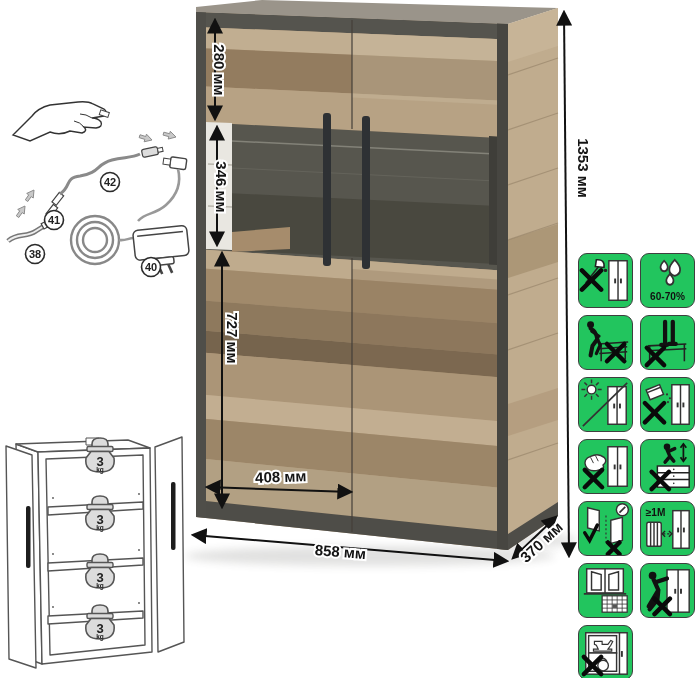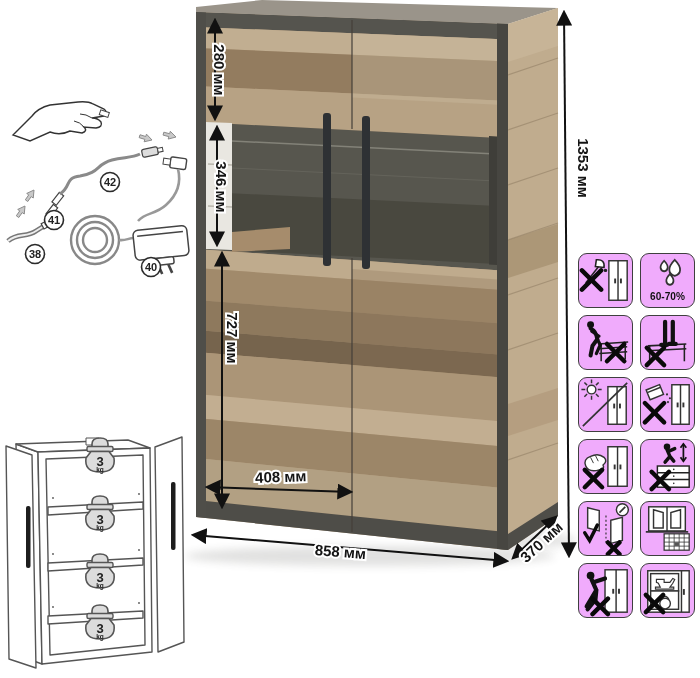--- a/index.html
+++ b/index.html
@@ -8,21 +8,21 @@
   .main-svg{position:absolute;left:0;top:0;}
   .dim{font-family:"Liberation Sans",sans-serif;font-weight:bold;font-size:15px;
        fill:#141414;stroke:#ffffff;stroke-width:4px;paint-order:stroke;text-anchor:middle;}
   .callout-num{font-family:"Liberation Sans",sans-serif;font-weight:bold;font-size:11px;
        fill:#222;text-anchor:middle;}
   .wv{font-family:"Liberation Sans",sans-serif;font-weight:bold;font-size:13px;fill:#222;text-anchor:middle;}
   .wu{font-family:"Liberation Sans",sans-serif;font-weight:bold;font-size:6.5px;fill:#222;text-anchor:middle;}
   .icon-grid{position:absolute;left:578px;top:253px;display:grid;
              grid-template-columns:55px 55px;grid-auto-rows:55px;gap:7px;}
   .care-icon{width:55px;height:55px;border:1.7px solid #3f3f3f;border-radius:9px;
-             background:#f0abfc;box-sizing:border-box;}
+             background:#22c55e;box-sizing:border-box;}
   .care-icon svg{display:block;width:100%;height:100%;}
   .icon-label{font-family:"Liberation Sans",sans-serif;font-weight:bold;fill:#111;}
 </style>
 </head>
 <body>
 
 <div class="sheet">
 
 <svg class="main-svg" width="700" height="678" viewBox="0 0 700 678">
   <defs>
@@ -386,20 +386,41 @@
           <path d="M6,32 L11,40 L19,24" stroke="#0a0a0a" stroke-width="3.6" fill="none" stroke-linecap="round"></path>
           <g stroke="#0a0a0a" stroke-width="4.6" stroke-linecap="round">
             <line x1="30" y1="42" x2="42" y2="54"></line>
             <line x1="42" y1="42" x2="30" y2="54"></line>
           </g>
         </svg>
       </div>
       <div class="care-icon">
         <svg viewBox="0 0 55 55">
           <g stroke="#333" fill="#fff" stroke-width="1.5">
+            <rect x="6" y="21" width="15" height="25" rx="2"></rect>
+            <line x1="10" y1="21" x2="10" y2="46"></line>
+            <line x1="13.5" y1="21" x2="13.5" y2="46"></line>
+            <line x1="17" y1="21" x2="17" y2="46"></line>
+          </g>
+          <g stroke="#333" fill="#fff" stroke-width="1.5">
+            <rect x="33" y="9" width="17" height="39"></rect>
+            <line x1="41.5" y1="9" x2="41.5" y2="48"></line>
+            <line x1="38.5" y1="26.55" x2="38.5" y2="31.55" stroke-width="2"></line>
+            <line x1="44.5" y1="26.55" x2="44.5" y2="31.55" stroke-width="2"></line>
+          </g>
+          <g stroke="#222" stroke-width="1.4" fill="none">
+            <line x1="23" y1="33" x2="31" y2="33" stroke-dasharray="2.2,2"></line>
+            <path d="M25,30 L22,33 L25,36 M29,30 L32,33 L29,36"></path>
+          </g>
+          <text class="icon-label" x="5" y="15" font-size="10.5" text-anchor="start">≥1M</text>
+        </svg>
+      </div>
+      <div class="care-icon">
+        <svg viewBox="0 0 55 55">
+          <g stroke="#333" fill="#fff" stroke-width="1.5">
             <rect x="8" y="5" width="38" height="25"></rect>
             <line x1="27" y1="5" x2="27" y2="30"></line>
             <path d="M13,8 L23,11 L23,27 L13,27 Z"></path>
             <path d="M41,8 L31,11 L31,27 L41,27 Z"></path>
             <line x1="5" y1="31" x2="49" y2="31" stroke-width="2"></line>
           </g>
           <g stroke="#333" fill="#fff" stroke-width="1.3">
             <rect x="24" y="33" width="26" height="17"></rect>
             <path d="M29.2,33 V50 M34.4,33 V50 M39.6,33 V50 M44.8,33 V50 M24,37.3 H50 M24,41.6 H50 M24,45.8 H50" stroke-width="0.8" fill="none"></path>
           </g>

